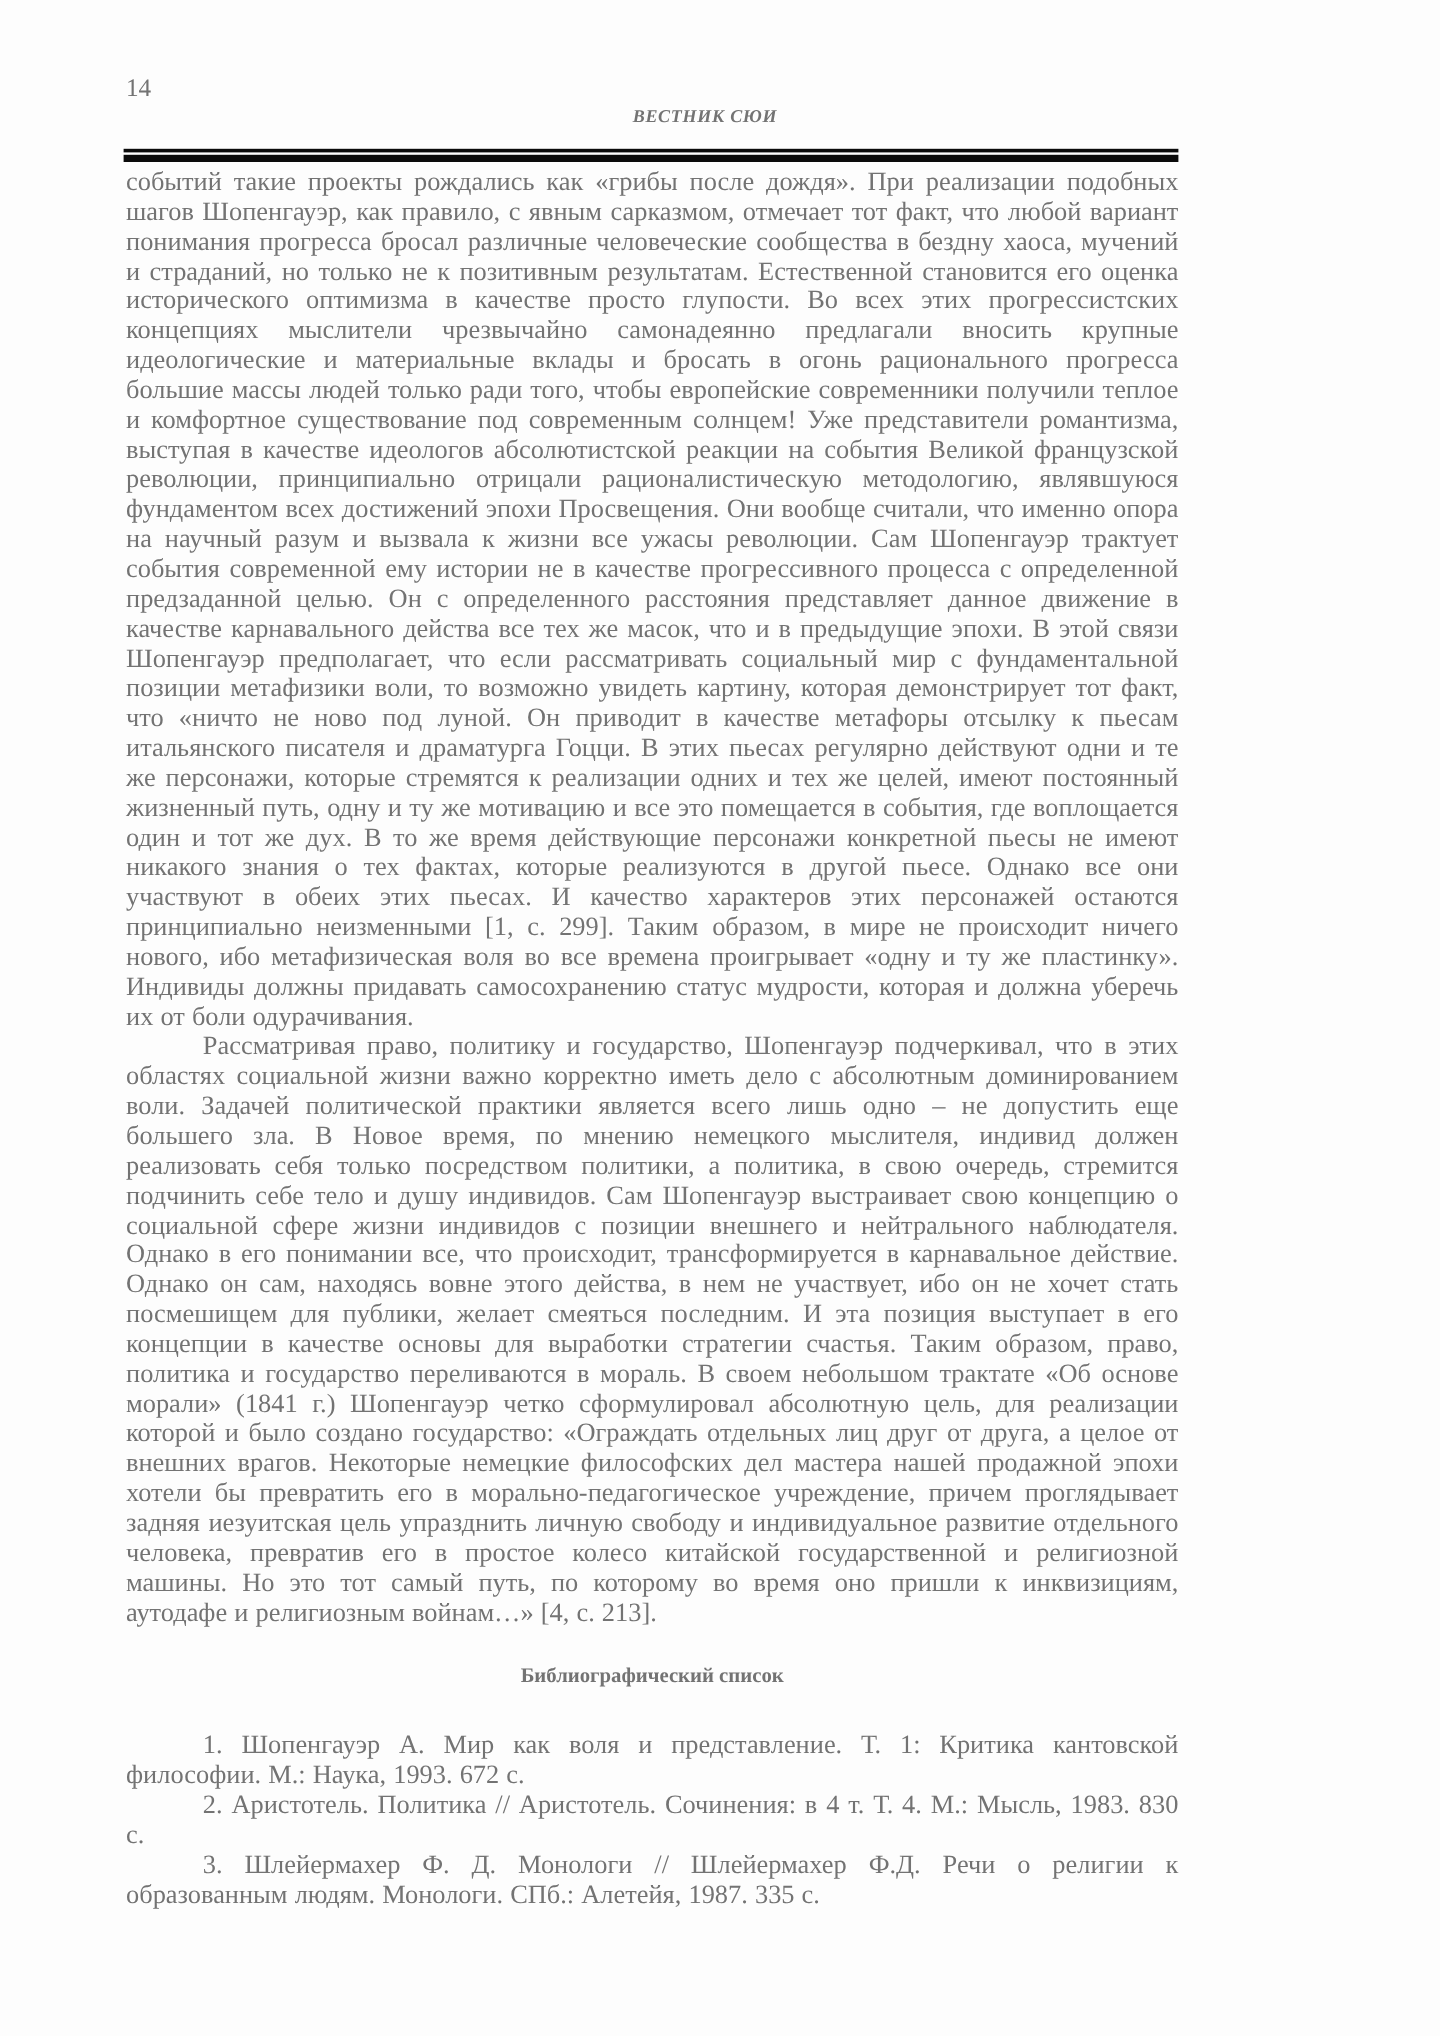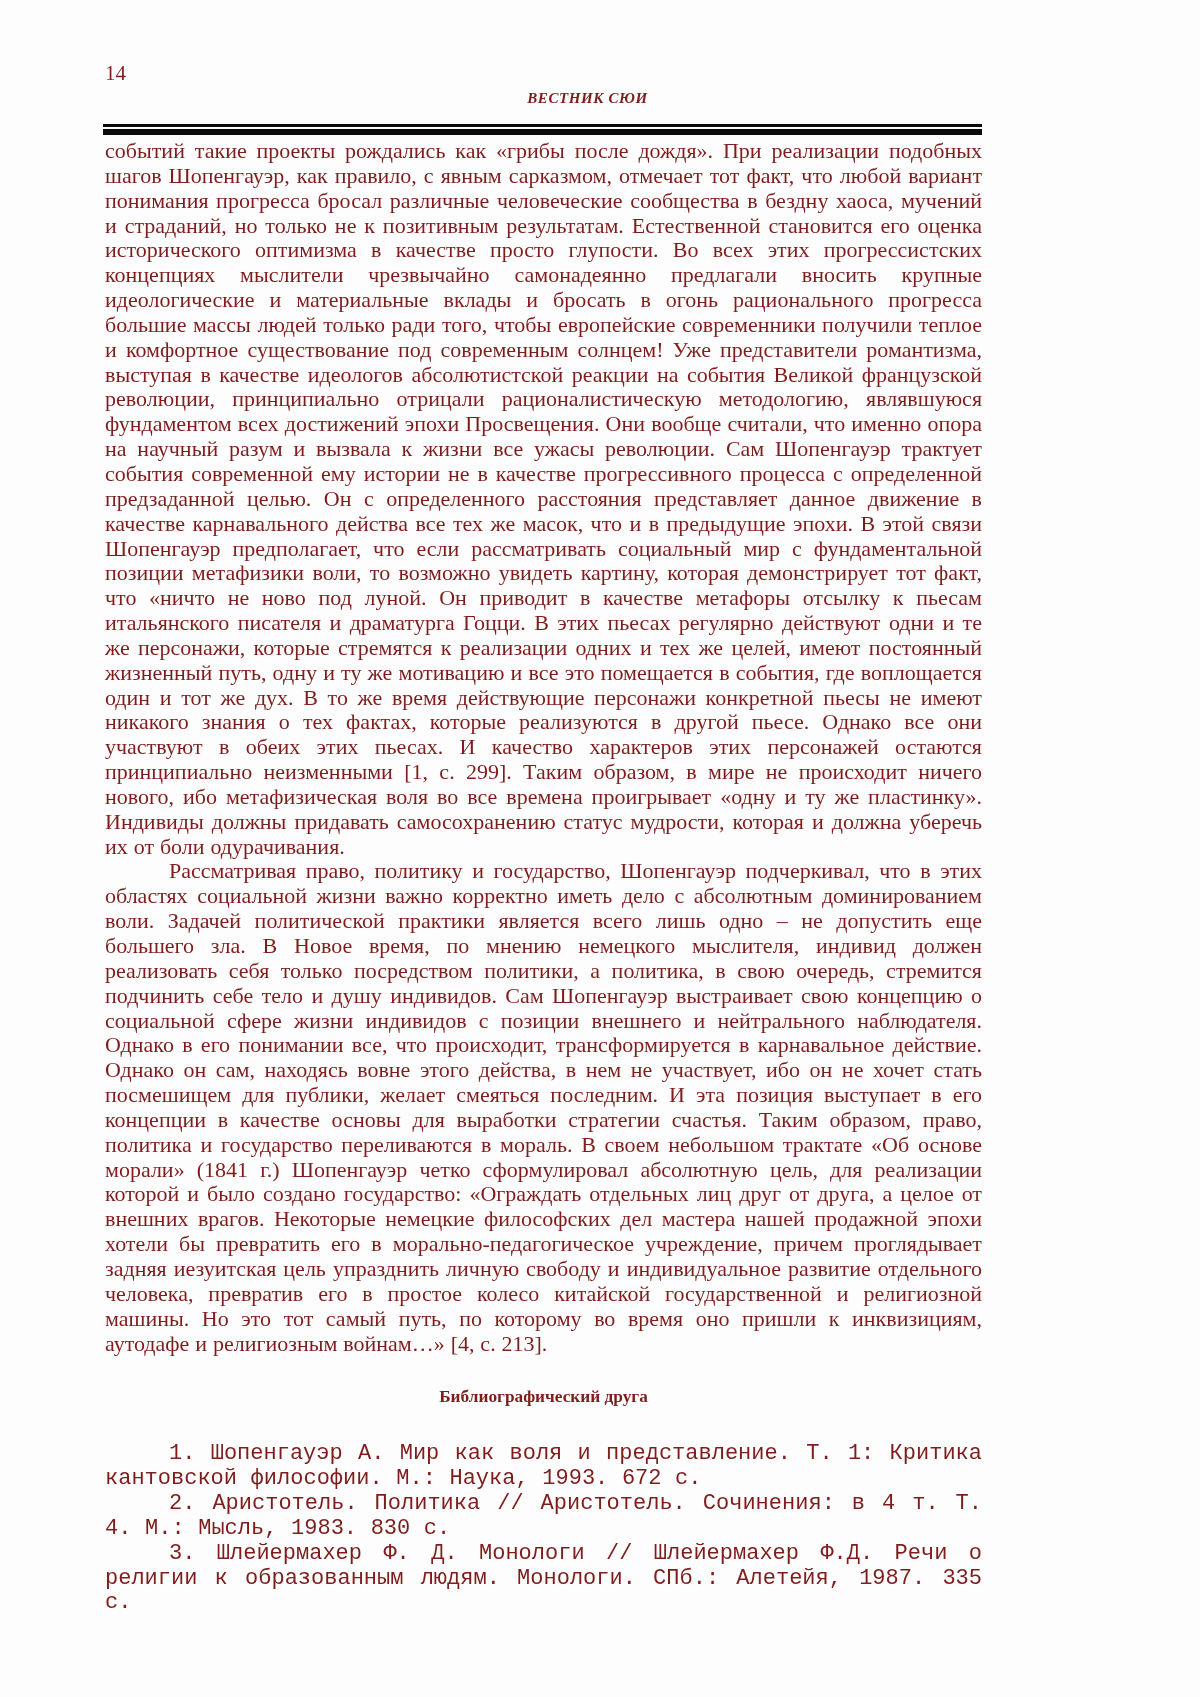--- a/index.html
+++ b/index.html
@@ -5,21 +5,21 @@
   html, body {
     margin: 0;
     padding: 0;
     background: #ffffff;
   }
   .page {
     position: relative;
     width: 1200px;
     height: 1697px;
     background: #fdfdfd;
-    color: #7f1d1d;
+    color: #737373;
     font-family: "Liberation Serif", "DejaVu Serif", serif;
     overflow: hidden;
   }
   .page-number {
     position: absolute;
     left: 105px;
     top: 60px;
     font-size: 21px;
     line-height: 26px;
   }
@@ -56,21 +56,21 @@
     text-align: justify;
     word-spacing: 0.4px;
   }
   .para.indent { text-indent: 64px; }
   .bib-heading {
     margin: 31px 0 0 0;
     font-size: 17.3px;
     font-weight: bold;
     text-align: center;
   }
-  .bib-list { margin-top: 35px; font-family: Liberation Mono, monospace; }
+  .bib-list { margin-top: 35px; }
   .bib-item { margin: 0; }
 </style>
 </head>
 <body>
 
 <div class="page">
 
   <div class="page-number">14</div>
 
   <div class="journal-header">ВЕСТНИК СЮИ</div>
@@ -80,21 +80,21 @@
     <div class="rule-gap"></div>
     <div class="rule-thick"></div>
   </div>
 
   <div class="content">
 
     <p class="para">событий такие проекты рождались как «грибы после дождя». При реализации подобных шагов Шопенгауэр, как правило, с явным сарказмом, отмечает тот факт, что любой вариант понимания прогресса бросал различные человеческие сообщества в бездну хаоса, мучений и страданий, но только не к позитивным результатам. Естественной становится его оценка исторического оптимизма в качестве просто глупости. Во всех этих прогрессистских концепциях мыслители чрезвычайно самонадеянно предлагали вносить крупные идеологические и материальные вклады и бросать в огонь рационального прогресса большие массы людей только ради того, чтобы европейские современники получили теплое и комфортное существование под современным солнцем! Уже представители романтизма, выступая в качестве идеологов абсолютистской реакции на события Великой французской революции, принципиально отрицали рационалистическую методологию, являвшуюся фундаментом всех достижений эпохи Просвещения. Они вообще считали, что именно опора на научный разум и вызвала к жизни все ужасы революции. Сам Шопенгауэр трактует события современной ему истории не в качестве прогрессивного процесса с определенной предзаданной целью. Он с определенного расстояния представляет данное движение в качестве карнавального действа все тех же масок, что и в предыдущие эпохи. В этой связи Шопенгауэр предполагает, что если рассматривать социальный мир с фундаментальной позиции метафизики воли, то возможно увидеть картину, которая демонстрирует тот факт, что «ничто не ново под луной. Он приводит в качестве метафоры отсылку к пьесам итальянского писателя и драматурга Гоцци. В этих пьесах регулярно действуют одни и те же персонажи, которые стремятся к реализации одних и тех же целей, имеют постоянный жизненный путь, одну и ту же мотивацию и все это помещается в события, где воплощается один и тот же дух. В то же время действующие персонажи конкретной пьесы не имеют никакого знания о тех фактах, которые реализуются в другой пьесе. Однако все они участвуют в обеих этих пьесах. И качество характеров этих персонажей остаются принципиально неизменными [1, с. 299]. Таким образом, в мире не происходит ничего нового, ибо метафизическая воля во все времена проигрывает «одну и ту же пластинку». Индивиды должны придавать самосохранению статус мудрости, которая и должна уберечь их от боли одурачивания.</p>
 
     <p class="para indent">Рассматривая право, политику и государство, Шопенгауэр подчеркивал, что в этих областях социальной жизни важно корректно иметь дело с абсолютным доминированием воли. Задачей политической практики является всего лишь одно – не допустить еще большего зла. В Новое время, по мнению немецкого мыслителя, индивид должен реализовать себя только посредством политики, а политика, в свою очередь, стремится подчинить себе тело и душу индивидов. Сам Шопенгауэр выстраивает свою концепцию о социальной сфере жизни индивидов с позиции внешнего и нейтрального наблюдателя. Однако в его понимании все, что происходит, трансформируется в карнавальное действие. Однако он сам, находясь вовне этого действа, в нем не участвует, ибо он не хочет стать посмешищем для публики, желает смеяться последним. И эта позиция выступает в его концепции в качестве основы для выработки стратегии счастья. Таким образом, право, политика и государство переливаются в мораль. В своем небольшом трактате «Об основе морали» (1841 г.) Шопенгауэр четко сформулировал абсолютную цель, для реализации которой и было создано государство: «Ограждать отдельных лиц друг от друга, а целое от внешних врагов. Некоторые немецкие философских дел мастера нашей продажной эпохи хотели бы превратить его в морально-педагогическое учреждение, причем проглядывает задняя иезуитская цель упразднить личную свободу и индивидуальное развитие отдельного человека, превратив его в простое колесо китайской государственной и религиозной машины. Но это тот самый путь, по которому во время оно пришли к инквизициям, аутодафе и религиозным войнам…» [4, с. 213].</p>
 
-    <h3 class="bib-heading">Библиографический друга</h3>
+    <h3 class="bib-heading">Библиографический список</h3>
 
     <div class="bib-list">
         <p class="bib-item para indent">1. Шопенгауэр А. Мир как воля и представление. Т. 1: Критика кантовской философии. М.: Наука, 1993. 672 с.</p>
         <p class="bib-item para indent">2. Аристотель. Политика // Аристотель. Сочинения: в 4 т. Т. 4. М.: Мысль, 1983. 830 с.</p>
         <p class="bib-item para indent">3. Шлейермахер Ф. Д. Монологи // Шлейермахер Ф.Д. Речи о религии к образованным людям. Монологи. СПб.: Алетейя, 1987. 335 с.</p>
       </div>
 
   </div>
 </div>
 

